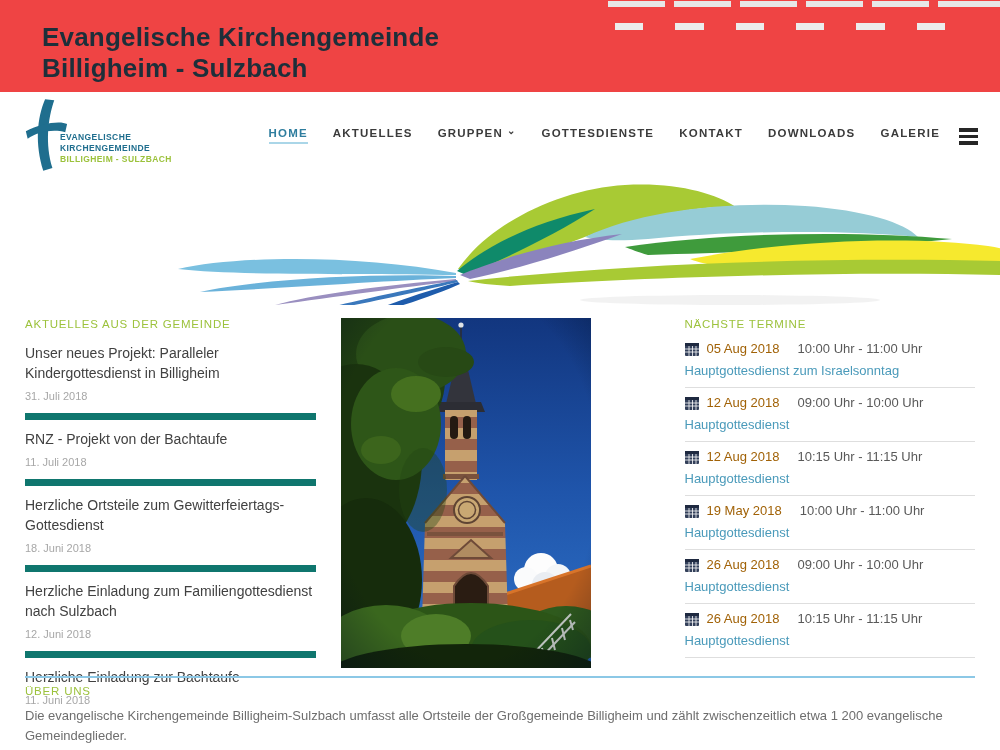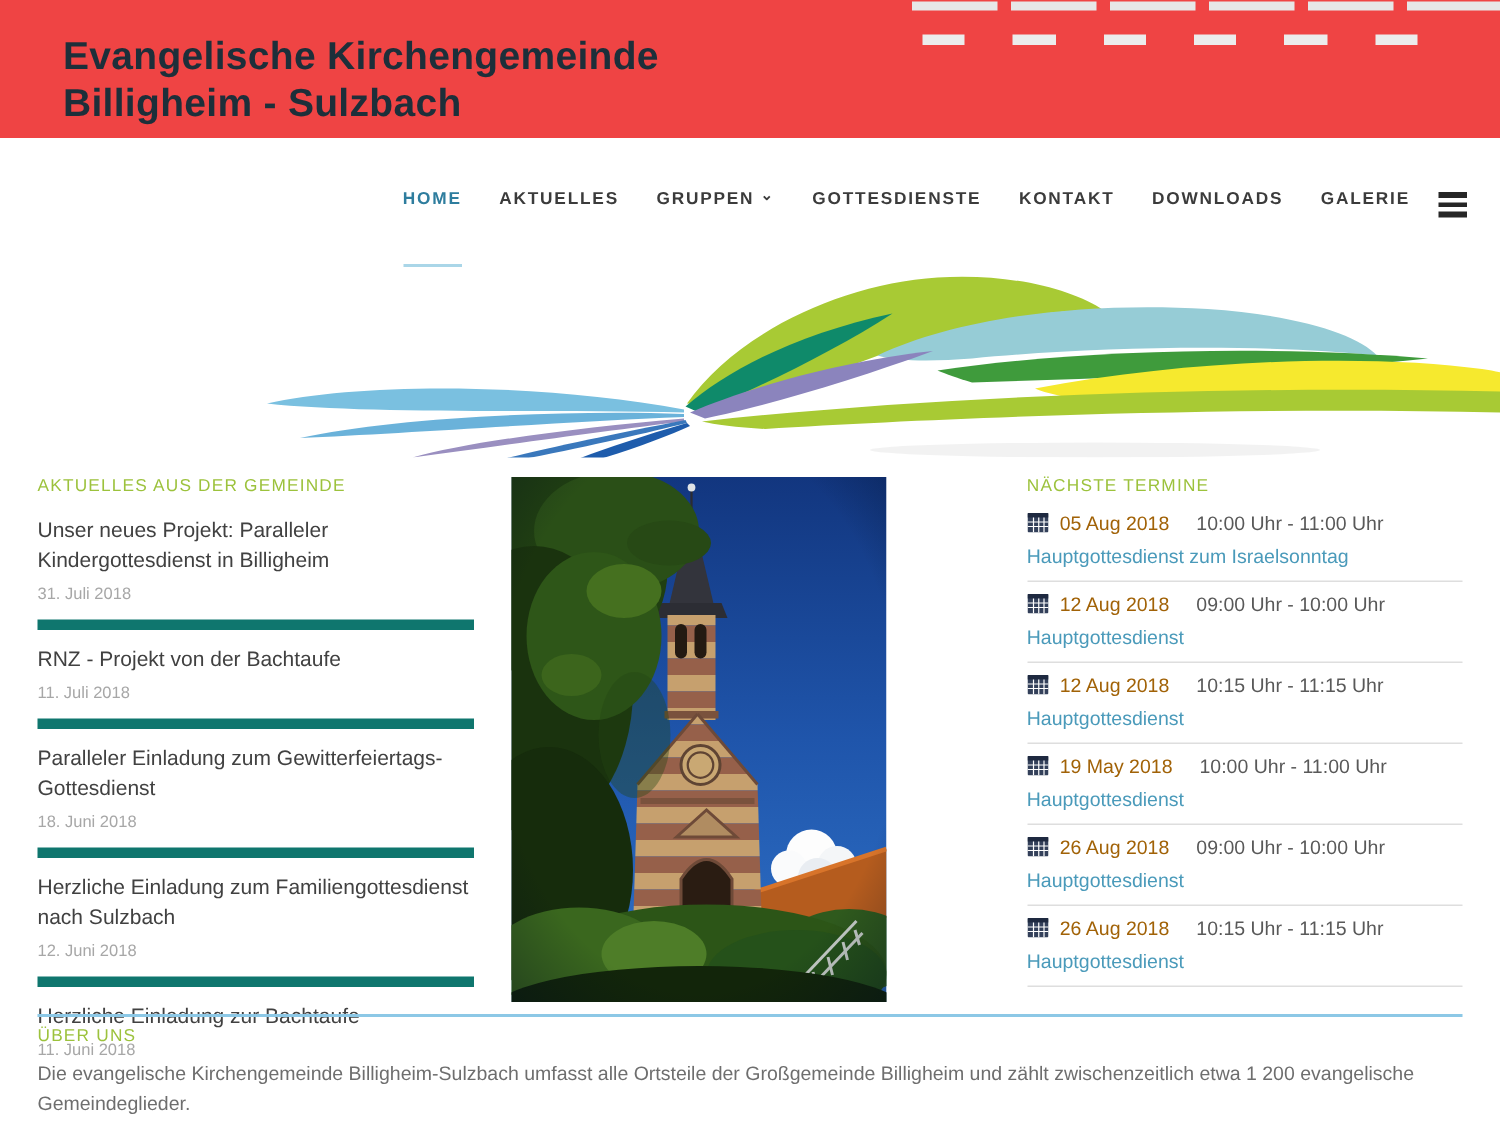--- a/index.html
+++ b/index.html
@@ -19,21 +19,21 @@
     font-weight:bold;color:#1d2f3a;letter-spacing:.2px;
   }
   
   .navbar{position:absolute;top:92px;left:0;width:1000px;height:86px;background:#fff;}
   .logo{position:absolute;left:24px;top:2px;width:160px;height:80px;cursor:pointer;}
   .logo svg{position:absolute;left:0;top:2px;}
   .logo-text{position:absolute;left:36px;top:38px;font-weight:bold;letter-spacing:.4px;}
   .logo-text div{font-size:8.5px;line-height:11px;color:#1f6e8e;}
   .logo-text div.green{color:#9cc23c;}
   .nav-menu{
-    position:absolute;right:60px;top:0;height:86px;display:flex;gap:25px;
+    position:absolute;right:60px;top:0;height:86px;display:flex;align-items:center;gap:25px;
   }
   .nav-link{
     font-size:11.5px;letter-spacing:1.2px;color:#3b3b3b;text-decoration:none;
     font-weight:bold;cursor:pointer;padding-bottom:3px;border-bottom:2px solid transparent;
     display:flex;align-items:center;gap:4px;
   }
   .nav-link.active{color:var(--brand-teal,#2e7d9e);border-bottom-color:#aad6e8;}
   .chev{font-size:10px;color:#3b3b3b;line-height:6px;position:relative;top:-2px;}
   .hamburger{position:absolute;right:22px;top:36px;width:19px;cursor:pointer;}
   .hamburger div{height:3.5px;background:#262626;margin-bottom:3px;}
@@ -83,20 +83,33 @@
       <div class="gb"></div>
       <div class="gb"></div>
   </div>
   <div class="site-title">
     <div>Evangelische Kirchengemeinde</div>
     <div>Billigheim - Sulzbach</div>
   </div>
 </div>
 
 <div class="navbar">
+  <div class="logo">
+    <span>
+      <svg width="44" height="78" viewBox="0 0 48 80">
+        <path d="M23,1 C14,22 12,50 21,79 L31,76 C23,50 26,22 33,2 Z" fill="#1f6e8e"></path>
+        <path d="M2,36 C18,27 40,24 47,28 L45,37 C31,33 14,37 4,44 Z" fill="#1f6e8e"></path>
+      </svg>
+    </span>
+    <div class="logo-text">
+      <div>EVANGELISCHE</div>
+      <div>KIRCHENGEMEINDE</div>
+      <div class="green">BILLIGHEIM - SULZBACH</div>
+    </div>
+  </div>
 
   <nav class="nav-menu">
 
       <a class="nav-link active">
         <span>HOME</span>
 
       </a>
 
       <a class="nav-link">
         <span>AKTUELLES</span>
@@ -172,21 +185,21 @@
           <div class="news-title">Unser neues Projekt: Paralleler Kindergottesdienst in Billigheim</div>
           <div class="news-date">31. Juli 2018</div>
         </div>
 
         <div class="news-item">
           <div class="news-title">RNZ - Projekt von der Bachtaufe</div>
           <div class="news-date">11. Juli 2018</div>
         </div>
 
         <div class="news-item">
-          <div class="news-title">Paralleler Einladung zum Gewitterfeiertags-Gottesdienst</div>
+          <div class="news-title">Herzliche Ortsteile zum Gewitterfeiertags-Gottesdienst</div>
           <div class="news-date">18. Juni 2018</div>
         </div>
 
         <div class="news-item">
           <div class="news-title">Herzliche Einladung zum Familiengottesdienst nach Sulzbach</div>
           <div class="news-date">12. Juni 2018</div>
         </div>
 
         <div class="news-item">
           <div class="news-title">Herzliche Einladung zur Bachtaufe</div>

